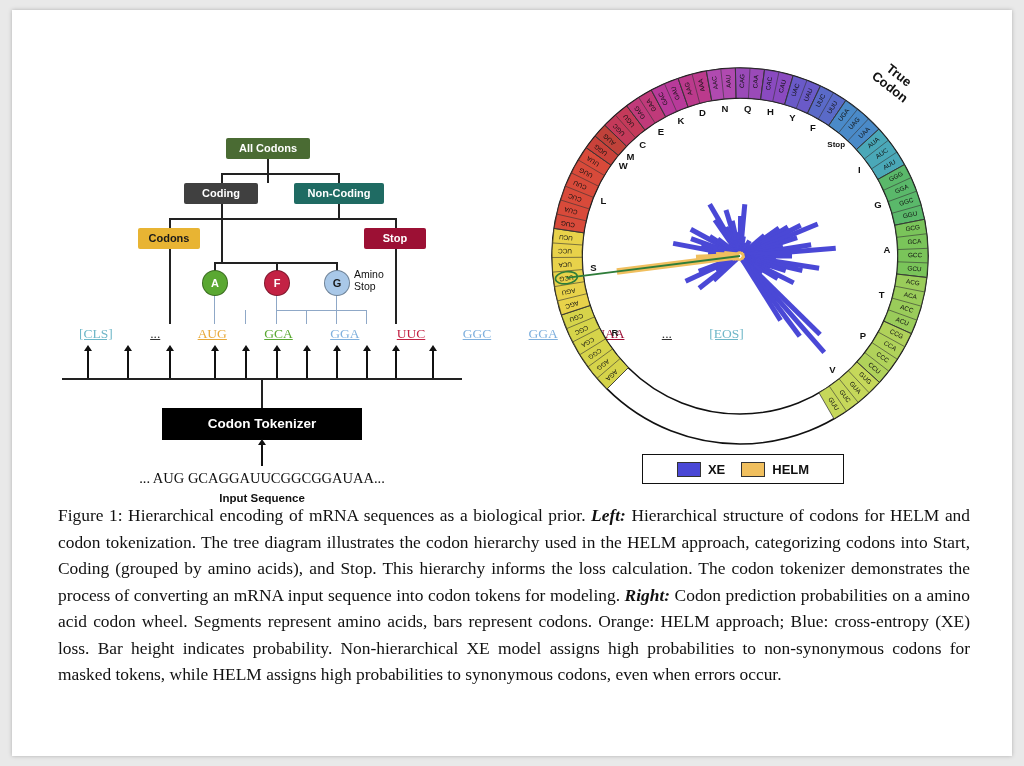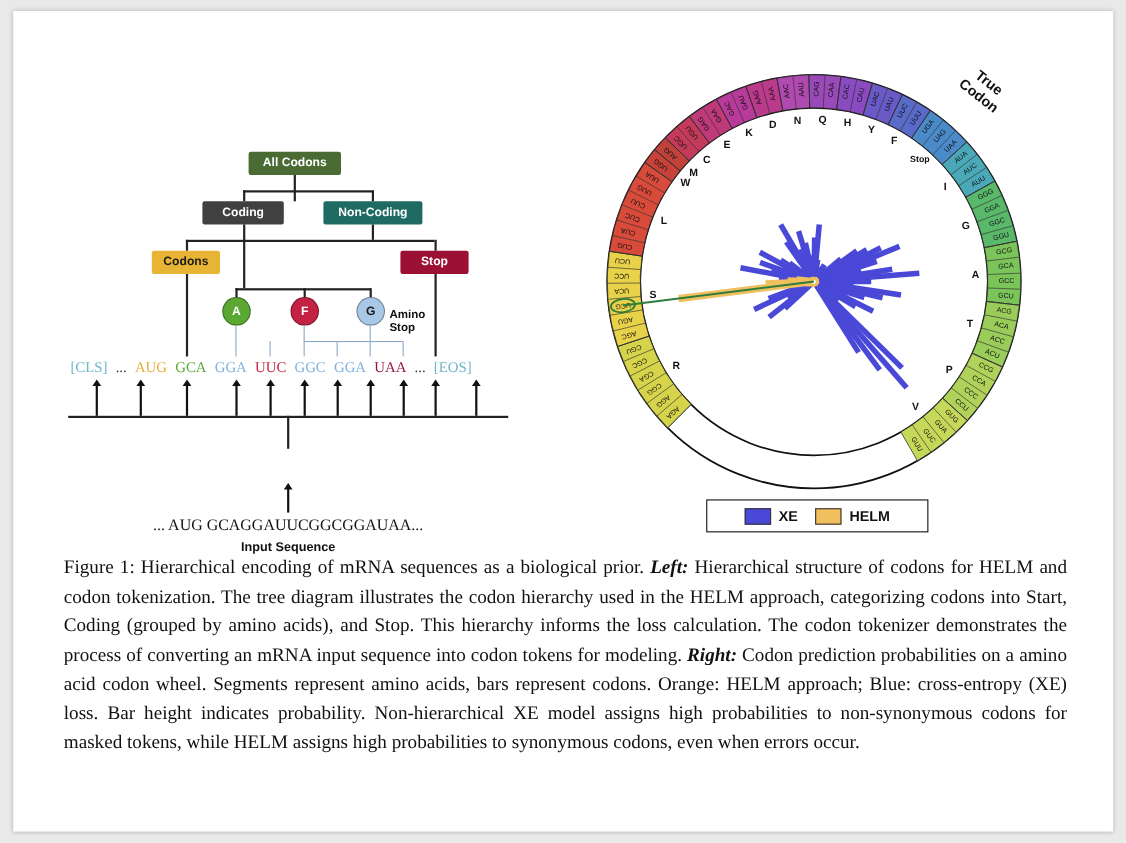--- a/index.html
+++ b/index.html
@@ -64,43 +64,42 @@
     border: 1px solid rgba(0,0,0,0.35);
   }
   .c-a { left: 160px; top: 192px; background: #5aa832; }
   .c-f { left: 222px; top: 192px; background: #c32244; }
   .c-g { left: 282px; top: 192px; background: #a9c8e8; color:#1a1a1a; }
 
   .aa-label {
     position: absolute;
     left: 312px; top: 190px;
     font-family: "Liberation Sans", sans-serif;
-    font-weight: bold;
+    font-weight: normal;
     font-size: 10.5px;
     line-height: 12px;
     color: #111;
-    margin-top: 12px;
   }
 
   .ln { position: absolute; background: #222; }
   .ln.v { width: 1.6px; }
   .ln.h { height: 1.6px; }
   .ln.thin { background: #8fa8c7; }
   .ln.thin.v { width: 1.3px; }
   .ln.thin.h { height: 1.3px; }
 
   #tokenrow {
     position: absolute;
     left: 20px; top: 248px;
     width: 430px;
     font-family: "Liberation Serif", serif;
     font-size: 13.5px;
     white-space: nowrap;
   }
-  #tokenrow span { margin: 0 2px; }
+  #tokenrow span { margin: 0 17px; text-decoration: underline; }
   .tok-cls { color: #6fb7c8; }
   .tok-dots { color: #333; }
   .tok-aug { color: #e8a93a; }
   .tok-gca { color: #5aa832; }
   .tok-gga { color: #7fb0de; }
   .tok-uuc { color: #c32244; }
   .tok-ggc { color: #7fb0de; }
   .tok-uaa { color: #9c1034; }
   .tok-eos { color: #6fb7c8; }
 
@@ -274,20 +273,21 @@
       <div class="arrow-up" style="left:203px; top:272px; height:28px;"></div>
       <div class="arrow-up" style="left:234px; top:272px; height:28px;"></div>
       <div class="arrow-up" style="left:264px; top:272px; height:28px;"></div>
       <div class="arrow-up" style="left:294px; top:272px; height:28px;"></div>
       <div class="arrow-up" style="left:324px; top:272px; height:28px;"></div>
       <div class="arrow-up" style="left:353px; top:272px; height:28px;"></div>
       <div class="arrow-up" style="left:390px; top:272px; height:28px;"></div>
 
       <div class="ln v" style="left:219px; top:300px; height:30px;"></div>
 
+      <div id="tokenizer">Codon Tokenizer</div>
 
       <div class="arrow-up" style="left:219px; top:366px; height:22px;"></div>
 
       <div id="inputlabel">Input Sequence</div>
       <div id="inputseq">... AUG GCAGGAUUCGGCGGAUAA...</div>
     </div>
 
     <div id="right-panel">
       <svg id="wheel-svg" width="440" height="400" viewBox="0 0 440 400">
         <g id="wheel-ring">

